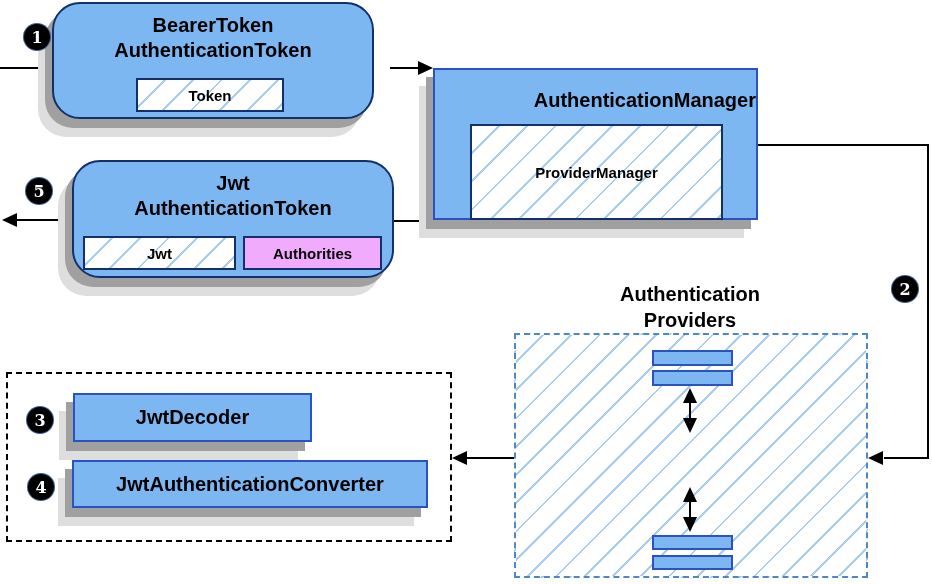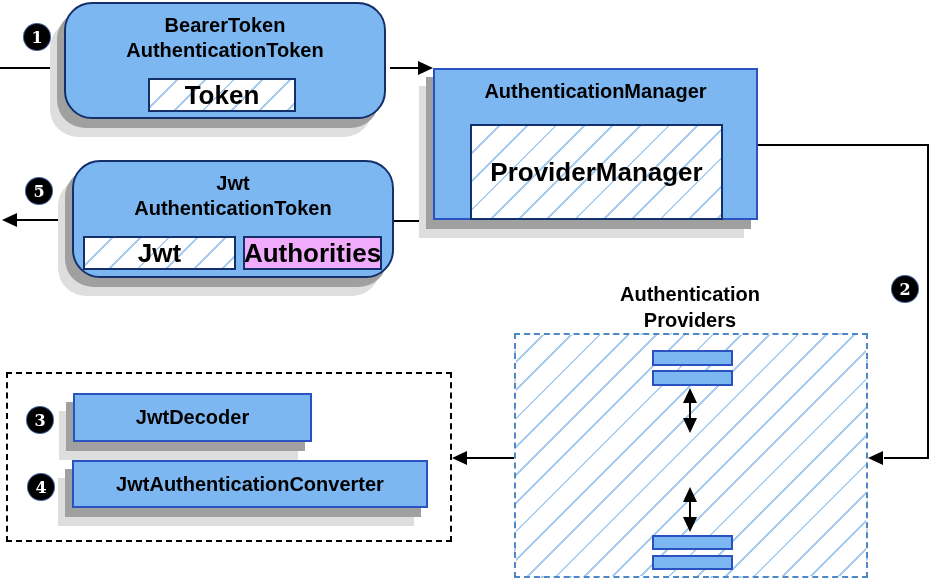--- a/index.html
+++ b/index.html
@@ -51,21 +51,21 @@
   .hatch {
     background-color: #ffffff;
     background-image: repeating-linear-gradient(
       135deg,
       rgba(0,0,0,0) 0px, rgba(0,0,0,0) 18px,
       var(--hatch-line) 18px, var(--hatch-line) 20px);
   }
   .inner-field {
     position: absolute;
     border: 2px solid var(--border-navy);
-    font-size: 26px;
+    font-size: 15px;
     font-weight: bold;
     z-index: 3;
     display: flex;
     align-items: center;
     justify-content: center;
     text-align: right;
   }
   .dashed-blue-box {
     position: absolute;
     border: 2px dashed var(--dashed-blue);
@@ -160,28 +160,28 @@
       <polygon points="690,532 683,517 697,517"></polygon>
     </g>
   </svg>
 
   <div class="marker" style="left:24px; top:24px;">1</div>
   <div class="marker" style="left:26px; top:178px;">5</div>
   <div class="marker" style="left:892px; top:276px;">2</div>
   <div class="marker" style="left:27px; top:407px;">3</div>
   <div class="marker" style="left:28px; top:474px;">4</div>
 
-  <div class="node rounded shadowed" style="left:64px; top:2px; width:322px; height:117px;">
+  <div class="node rounded shadowed" style="left:52px; top:2px; width:322px; height:117px;">
     <div class="title" style="margin-top:9px;">BearerToken
 AuthenticationToken</div>
     <div class="inner-field hatch" style="left:82px; top:74px; width:148px; height:34px;">Token</div>
   </div>
 
   <div class="node rect shadowed" style="left:433px; top:68px; width:325px; height:152px;">
-    <div class="title" style="margin-top:9px;">AuthenticationManager</div>
+    <div class="title" style="margin-top:18px;text-align:right;">AuthenticationManager</div>
     <div class="inner-field hatch" style="left:35px; top:54px; width:253px; height:96px;">ProviderManager</div>
   </div>
 
   <div class="node rounded shadowed" style="left:72px; top:160px; width:322px; height:118px;">
     <div class="title" style="margin-top:9px;">Jwt
 AuthenticationToken</div>
     <div class="inner-field hatch" style="left:9px; top:74px; width:153px; height:34px;">Jwt</div>
     <div class="inner-field" style="left:169px; top:74px; width:139px; height:34px; background:#f0abfc;">Authorities</div>
   </div>
 

